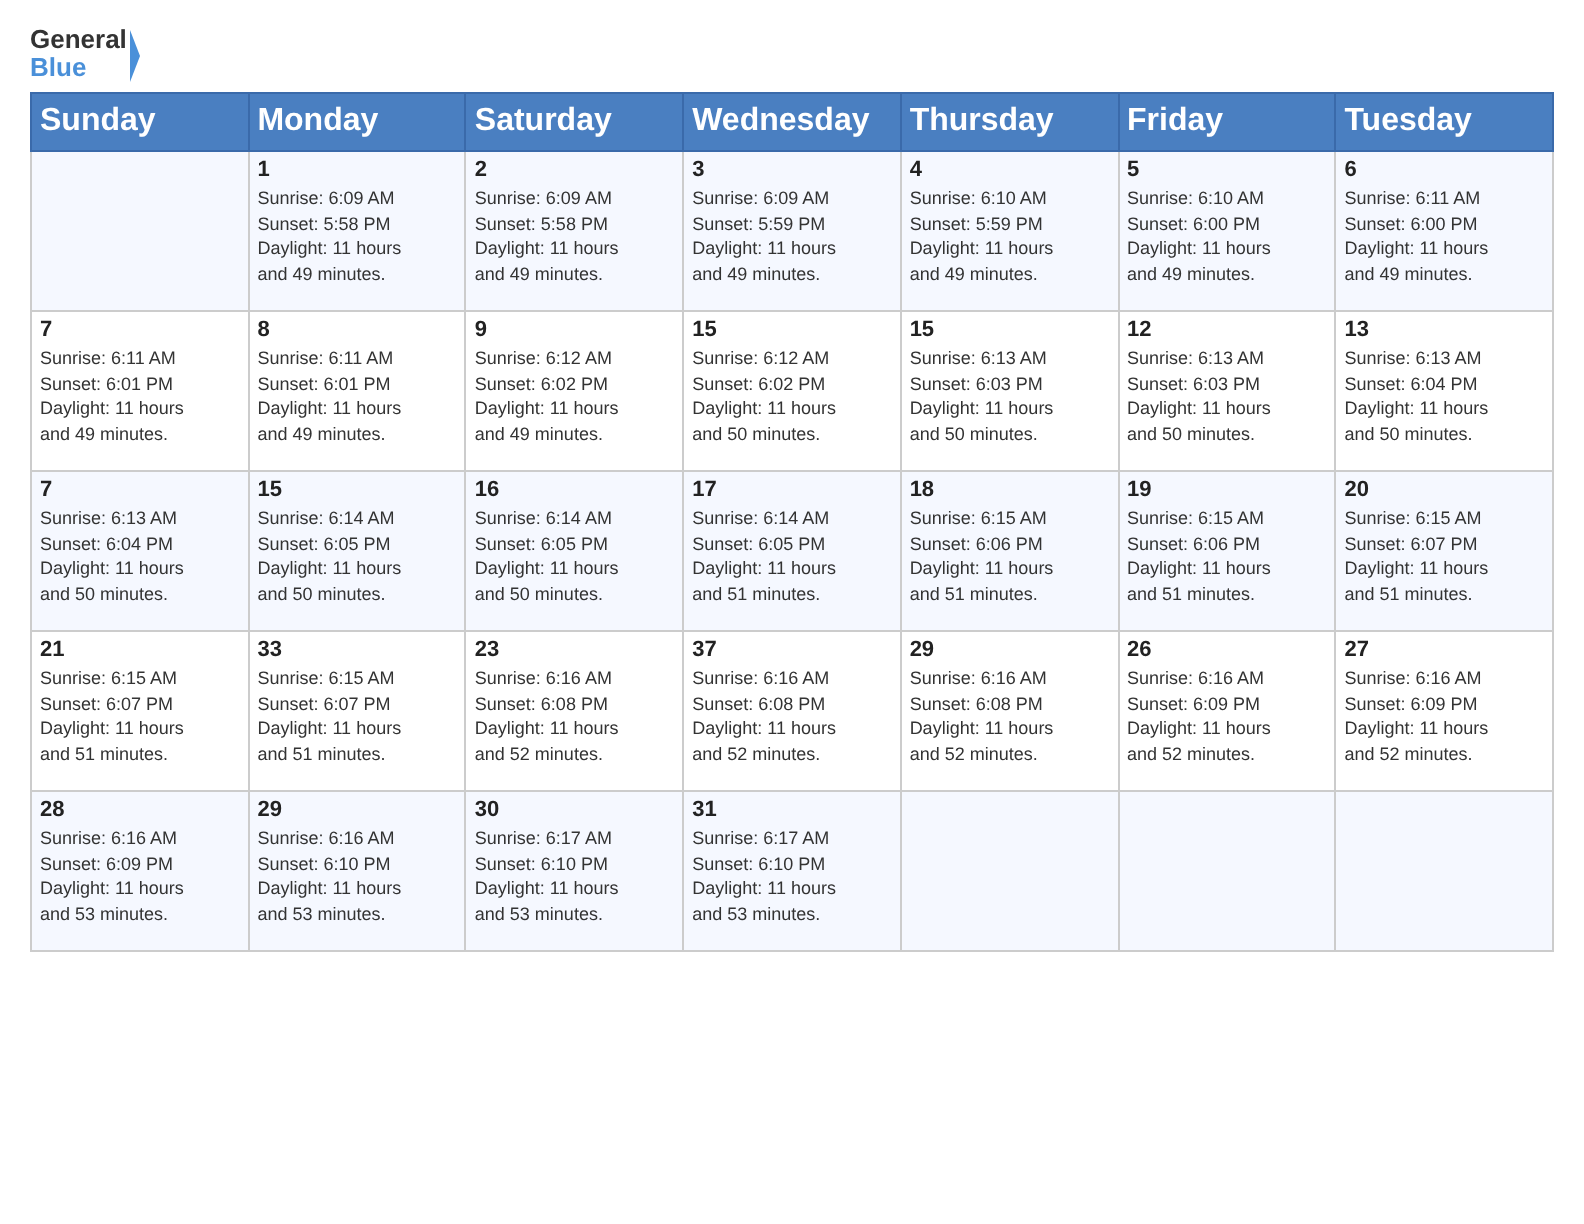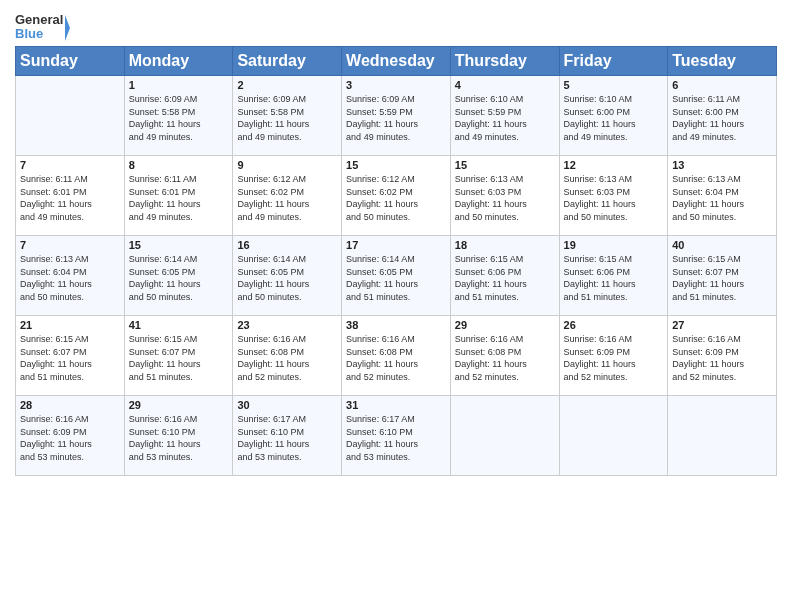--- a/index.html
+++ b/index.html
@@ -191,39 +191,39 @@
           </td>
           <td>
             <span class="day-number">18</span>
             <div class="day-info">Sunrise: 6:15 AM<br>Sunset: 6:06 PM<br>Daylight: 11 hours<br>and 51 minutes.</div>
           </td>
           <td>
             <span class="day-number">19</span>
             <div class="day-info">Sunrise: 6:15 AM<br>Sunset: 6:06 PM<br>Daylight: 11 hours<br>and 51 minutes.</div>
           </td>
           <td>
-            <span class="day-number">40</span>
+            <span class="day-number">20</span>
             <div class="day-info">Sunrise: 6:15 AM<br>Sunset: 6:07 PM<br>Daylight: 11 hours<br>and 51 minutes.</div>
           </td>
         </tr>
         <tr>
           <td>
             <span class="day-number">21</span>
             <div class="day-info">Sunrise: 6:15 AM<br>Sunset: 6:07 PM<br>Daylight: 11 hours<br>and 51 minutes.</div>
           </td>
           <td>
-            <span class="day-number">41</span>
+            <span class="day-number">33</span>
             <div class="day-info">Sunrise: 6:15 AM<br>Sunset: 6:07 PM<br>Daylight: 11 hours<br>and 51 minutes.</div>
           </td>
           <td>
             <span class="day-number">23</span>
             <div class="day-info">Sunrise: 6:16 AM<br>Sunset: 6:08 PM<br>Daylight: 11 hours<br>and 52 minutes.</div>
           </td>
           <td>
-            <span class="day-number">38</span>
+            <span class="day-number">37</span>
             <div class="day-info">Sunrise: 6:16 AM<br>Sunset: 6:08 PM<br>Daylight: 11 hours<br>and 52 minutes.</div>
           </td>
           <td>
             <span class="day-number">29</span>
             <div class="day-info">Sunrise: 6:16 AM<br>Sunset: 6:08 PM<br>Daylight: 11 hours<br>and 52 minutes.</div>
           </td>
           <td>
             <span class="day-number">26</span>
             <div class="day-info">Sunrise: 6:16 AM<br>Sunset: 6:09 PM<br>Daylight: 11 hours<br>and 52 minutes.</div>
           </td>

